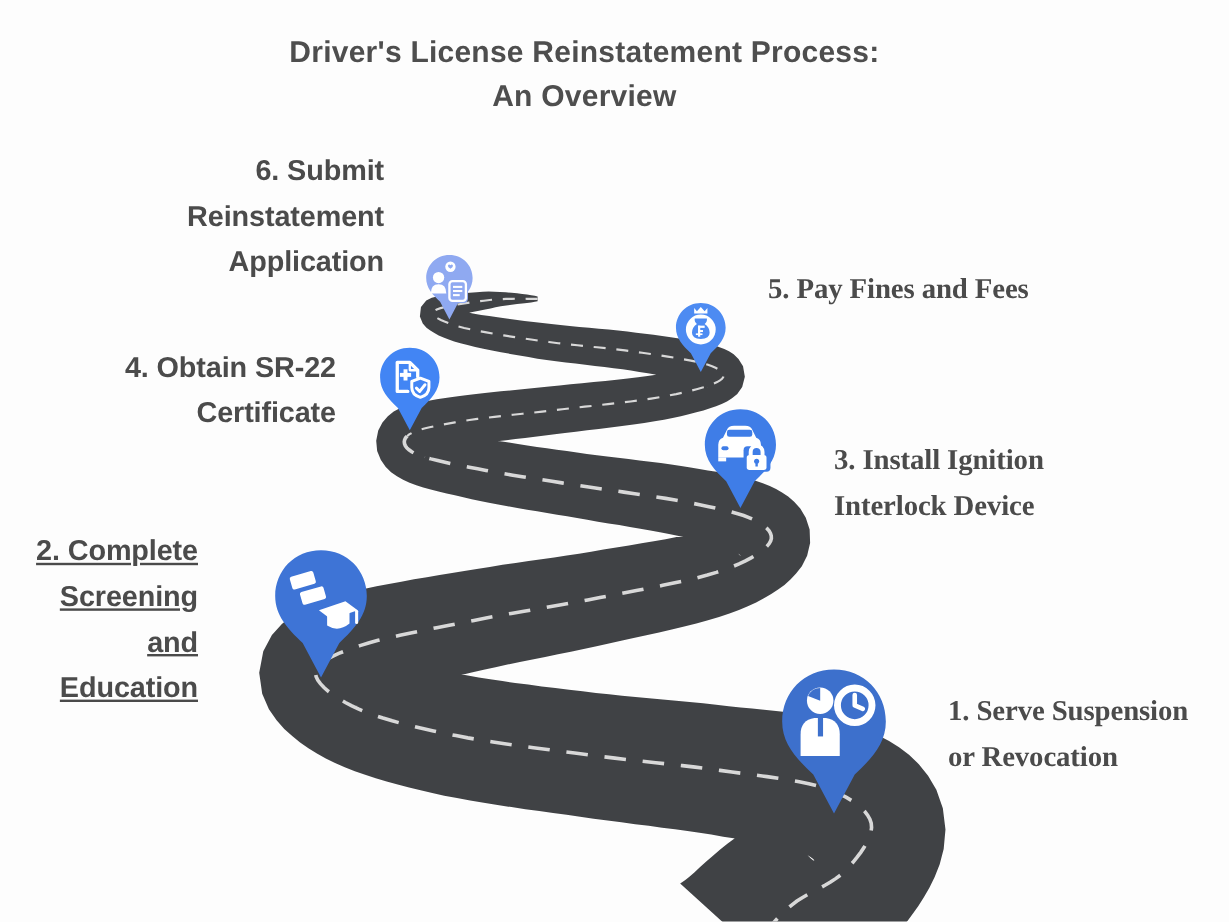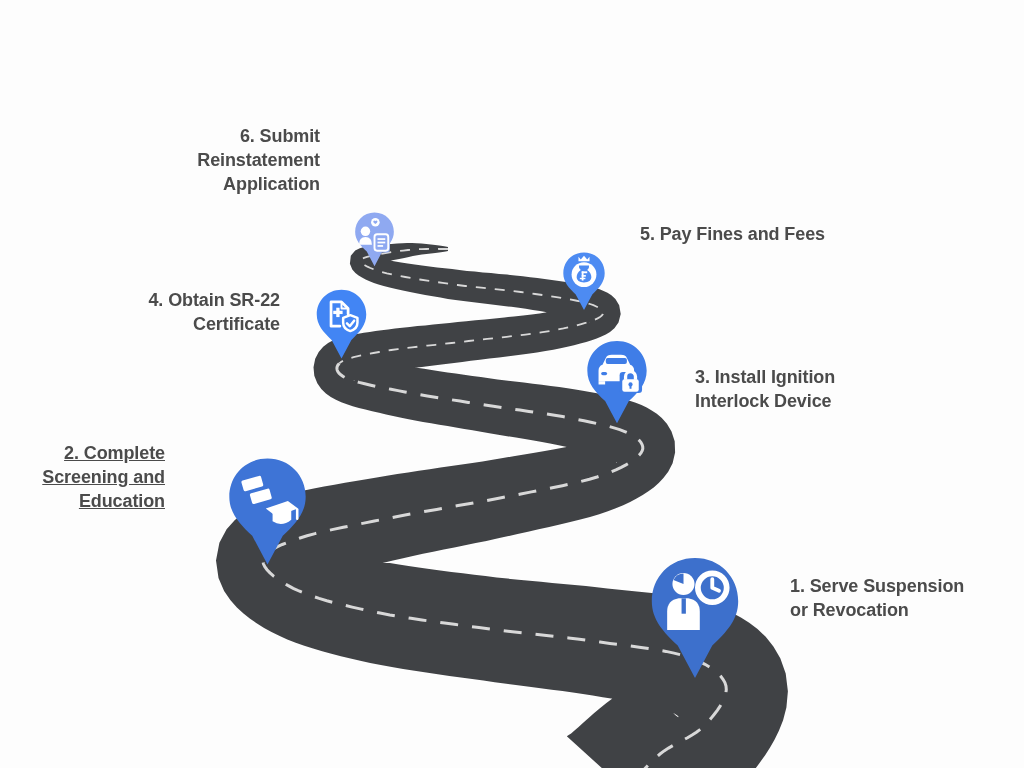--- a/index.html
+++ b/index.html
@@ -11,25 +11,25 @@
   .stage{position:absolute;inset:0;}
   #road-svg{position:absolute;left:0;top:0;width:1024px;height:768px;}
   #road-dash-top{fill:none;stroke-width:1.8;stroke-dasharray:10 9;}
   #road-dash-bottom{fill:none;stroke-width:3;stroke-dasharray:18 14;}
   .page-title{
     position:absolute;left:187px;top:26px;width:600px;
     text-align:center;font-size:25px;line-height:36px;font-weight:700;
     color:var(--title-color,#4e4e4e);white-space:pre-line;letter-spacing:.2px;
   }
   .step-label{
-    position:absolute;font-size:18px;line-height:24px;font-weight:700;
+    position:absolute;font-size:24px;line-height:38px;font-weight:700;
     color:var(--label-color,#4b4b4b);white-space:pre-line;letter-spacing:-.1px;
   }
   .align-r{text-align:right;}
-  .align-l{text-align:left;}
+  .align-l{text-align:left;font-family:Liberation Serif, serif;}
   #label-6{left:140px;top:124px;width:180px;}
   #label-5{left:640px;top:222px;width:240px;}
   #label-4{left:100px;top:288px;width:180px;}
   #label-3{left:695px;top:345px;width:200px;margin-top:20px;}
   #label-2{left:3px;top:441px;width:162px;text-decoration:underline;}
   #label-1{left:790px;top:574px;width:220px;}
   .pin{position:absolute;z-index:5;}
   .pin-body{fill:var(--pin,#4285f4);}
   .pin-accent{fill:var(--pin,#4285f4);}
 </style>
@@ -37,20 +37,22 @@
 <body>
 
 <div class="stage">
 
   <svg id="road-svg" viewBox="0 0 1024 768" aria-hidden="true">
     <path id="road-body" d="M448.0 247.0L445.6 246.5L442.7 246.0L439.2 245.5L435.2 244.9L430.9 244.4L426.3 244.0L421.5 243.6L416.7 243.3L411.9 243.1L407.2 243.0L402.4 243.2L397.1 243.5L391.4 243.9L385.5 244.3L379.7 244.9L374.1 245.5L368.9 246.2L364.2 247.0L359.8 248.2L355.2 250.4L350.8 255.8L349.9 263.7L352.3 269.6L355.4 273.1L358.6 275.5L362.0 277.6L365.6 279.5L369.6 281.2L373.9 282.9L378.5 284.5L383.7 286.1L389.6 287.6L396.0 289.1L402.8 290.6L410.0 292.1L417.5 293.5L425.2 294.9L432.8 296.2L440.4 297.6L447.9 298.9L455.5 300.0L463.4 301.1L471.5 302.1L479.6 303.0L487.8 304.0L495.8 304.9L503.8 305.9L511.4 306.8L518.8 307.8L525.8 308.8L532.8 309.9L539.9 311.1L547.0 312.2L553.9 313.4L560.6 314.5L566.8 315.7L572.5 316.9L577.5 318.0L581.6 319.1L584.7 320.2L587.2 321.1L589.0 322.0L589.9 322.6L589.9 322.7L588.6 321.5L586.4 318.1L585.4 312.0L586.8 306.2L589.0 303.1L590.0 302.1L589.5 302.2L587.6 302.9L584.6 304.0L580.8 305.1L576.3 306.3L571.2 307.5L565.6 308.8L559.6 310.0L553.3 311.2L546.7 312.3L539.6 313.4L531.7 314.4L523.1 315.4L513.9 316.4L504.4 317.4L494.7 318.4L485.0 319.4L475.5 320.3L466.3 321.2L457.7 322.1L449.5 323.0L441.3 323.8L433.2 324.6L425.2 325.4L417.4 326.1L409.7 326.9L402.2 327.7L395.0 328.5L388.1 329.4L381.6 330.3L375.5 331.1L369.7 331.9L363.9 332.8L358.4 333.7L353.1 334.6L347.9 335.7L343.0 336.9L338.1 338.3L333.2 340.2L328.1 343.0L323.2 346.8L318.7 352.0L315.2 358.8L313.5 367.2L314.3 375.8L317.3 383.2L321.3 389.0L325.9 393.5L330.8 396.9L335.9 399.8L341.3 402.2L346.9 404.3L352.7 406.2L358.9 407.9L365.4 409.6L372.2 411.2L379.1 412.8L386.1 414.4L393.1 416.0L400.1 417.5L407.4 419.0L415.1 420.5L423.0 421.9L431.1 423.3L439.3 424.7L447.6 426.1L455.9 427.5L464.3 428.9L472.6 430.3L480.9 431.7L489.4 433.2L498.2 434.7L507.1 436.2L516.0 437.6L524.9 439.1L533.6 440.6L542.0 442.0L550.0 443.5L557.5 445.0L564.6 446.5L571.4 448.0L578.2 449.6L584.6 451.1L590.7 452.7L596.4 454.2L601.5 455.7L606.0 457.2L609.8 458.6L612.6 459.8L614.5 460.9L616.0 461.9L617.0 462.8L617.2 463.2L616.5 462.8L614.9 461.1L612.7 457.6L610.8 451.9L610.4 444.9L611.8 438.4L613.8 434.2L614.9 432.5L614.7 432.2L613.6 432.6L611.7 433.6L609.1 434.8L605.7 436.3L601.7 437.8L597.0 439.4L591.8 441.1L586.1 442.7L579.7 444.3L572.3 445.9L563.8 447.6L554.6 449.3L544.8 451.1L534.6 452.8L524.1 454.5L513.5 456.3L502.9 458.0L492.6 459.7L482.5 461.4L472.3 462.9L461.8 464.5L451.2 466.0L440.5 467.6L429.7 469.2L418.8 470.7L408.1 472.4L397.3 474.1L386.9 475.8L376.7 477.5L366.3 479.2L355.7 481.0L345.0 482.8L334.4 484.7L324.0 486.6L313.8 488.6L304.1 490.6L294.7 492.9L286.1 495.2L278.5 497.6L271.4 500.0L264.4 502.6L257.4 505.6L250.3 509.1L242.9 513.6L234.9 519.9L226.6 529.2L219.4 542.8L216.0 560.6L218.5 578.1L224.1 591.0L230.5 600.2L236.9 607.4L243.5 613.4L250.1 618.7L257.0 623.5L264.1 627.9L271.5 632.0L279.2 635.8L287.3 639.4L295.7 642.7L304.3 645.7L313.1 648.6L322.2 651.2L331.4 653.8L340.9 656.2L350.5 658.6L360.2 660.8L370.2 663.1L380.8 665.1L391.8 667.1L403.1 669.0L414.6 670.8L426.2 672.6L437.8 674.3L449.4 675.9L460.9 677.5L472.2 679.0L483.4 680.6L494.7 682.2L506.3 683.8L517.8 685.3L529.3 686.8L540.6 688.2L551.7 689.7L562.5 691.1L572.9 692.5L582.9 694.0L592.7 695.5L602.7 697.2L612.8 698.8L622.5 700.3L631.7 701.9L640.4 703.4L648.3 704.9L655.4 706.5L661.4 708.0L666.1 709.5L669.6 710.9L672.7 712.5L675.4 714.2L677.4 715.6L678.4 716.6L678.5 717.2L677.5 716.8L675.5 715.3L672.6 712.2L669.4 707.0L666.3 698.5L664.8 687.9L665.2 679.6L665.9 674.9L666.2 672.7L665.8 672.3L664.6 672.9L662.9 674.2L660.7 675.9L658.3 677.6L657.0 678.3L657.4 677.1L657.6 676.2L656.3 676.2L653.7 677.1L649.7 678.5L644.6 680.6L638.4 683.3L631.1 686.8L622.8 691.5L614.1 697.2L606.4 702.9L599.9 708.2L593.9 713.3L588.3 718.2L583.2 722.8L578.6 727.0L574.5 730.6L571.1 733.4L568.7 735.1L566.8 736.2L685.2 843.8L687.3 840.5L689.8 836.5L692.3 832.6L694.8 828.6L697.3 824.7L699.8 820.9L702.1 817.4L704.2 814.3L705.6 812.0L705.9 810.8L705.4 810.4L706.0 809.3L708.0 807.5L711.3 805.0L715.8 802.0L721.3 798.3L727.9 793.8L735.3 788.3L743.5 781.4L751.0 773.7L756.4 767.2L760.8 761.3L765.3 754.9L769.9 747.7L774.5 739.8L778.9 730.8L783.1 720.3L786.4 707.4L787.9 691.3L785.7 673.5L780.3 658.2L773.4 646.4L765.7 636.8L757.5 629.0L749.2 622.7L740.9 617.5L732.5 613.1L724.1 609.3L715.5 606.0L706.4 603.1L696.6 600.3L686.5 598.1L676.6 596.3L666.6 594.9L656.6 593.6L646.7 592.5L636.7 591.5L626.8 590.5L617.1 589.5L607.3 588.5L596.8 587.3L585.9 586.1L574.7 585.0L563.5 583.9L552.2 582.9L540.9 581.8L529.6 580.8L518.4 579.7L507.5 578.6L496.6 577.4L485.5 576.1L474.2 574.7L462.8 573.3L451.4 572.0L440.2 570.5L429.3 569.1L418.7 567.6L408.5 566.1L398.9 564.6L389.8 562.9L380.8 561.3L372.0 559.7L363.4 558.0L355.3 556.2L347.6 554.5L340.4 552.8L333.9 551.0L328.0 549.3L323.0 547.7L318.8 546.2L315.0 544.6L311.4 542.9L308.2 541.3L305.6 539.8L303.8 538.7L303.0 538.3L303.6 539.2L305.5 542.4L308.4 549.4L310.0 561.4L307.6 574.0L303.0 582.7L298.9 587.1L296.7 588.8L296.3 588.8L297.6 587.9L300.3 586.5L304.0 584.7L308.7 582.8L313.9 580.8L319.5 578.8L326.2 576.6L334.0 574.4L342.7 572.1L352.1 569.8L362.0 567.5L372.2 565.2L382.6 562.9L393.0 560.5L403.1 558.2L412.9 556.0L422.9 553.8L433.2 551.7L443.7 549.5L454.3 547.4L465.0 545.3L475.7 543.1L486.4 540.9L497.1 538.6L507.4 536.3L517.6 534.0L528.0 531.7L538.6 529.3L549.2 527.0L559.8 524.6L570.2 522.1L580.3 519.6L590.0 516.9L599.2 514.2L607.9 511.3L615.8 508.3L623.2 505.2L630.1 502.0L636.6 498.6L642.7 495.1L648.4 491.3L653.7 487.4L658.7 483.0L663.4 478.0L668.2 471.8L672.6 463.2L675.1 452.4L674.7 441.2L671.5 431.4L666.9 423.8L661.8 418.1L656.8 413.8L651.7 410.4L646.7 407.6L641.5 405.1L635.7 402.7L629.6 400.7L623.5 398.9L617.1 397.4L610.6 395.9L603.9 394.5L597.0 393.2L589.9 392.0L582.8 390.8L575.4 389.5L567.6 388.3L559.3 387.0L550.7 385.9L541.8 384.8L532.9 383.7L523.8 382.6L514.9 381.5L506.0 380.5L497.5 379.4L489.1 378.3L480.8 377.1L472.4 375.9L464.0 374.7L455.7 373.6L447.5 372.4L439.4 371.2L431.6 370.0L424.1 368.8L416.8 367.7L409.9 366.5L402.9 365.3L395.9 364.2L389.0 363.0L382.4 361.9L376.2 360.8L370.5 359.7L365.4 358.6L361.1 357.6L358.0 356.8L356.1 356.2L355.4 356.0L355.6 356.2L356.6 357.4L358.3 359.8L359.8 363.9L360.3 369.1L359.2 374.1L357.3 377.8L355.4 380.0L353.9 381.0L353.4 381.1L354.2 380.6L356.3 379.7L359.2 378.6L362.9 377.5L367.2 376.4L372.0 375.2L377.2 374.1L382.7 372.9L388.4 371.7L394.2 370.7L400.5 369.7L407.3 368.8L414.4 367.8L421.9 366.9L429.6 365.9L437.6 365.0L445.8 364.0L454.1 362.9L462.3 361.9L470.8 360.8L479.9 359.7L489.3 358.5L499.0 357.4L508.7 356.2L518.4 355.0L527.9 353.7L536.9 352.4L545.5 351.1L553.3 349.7L560.5 348.3L567.4 346.8L574.0 345.2L580.3 343.6L586.2 342.0L591.7 340.3L596.7 338.5L601.4 336.6L605.8 334.5L610.0 331.9L614.4 328.3L618.5 322.5L620.7 313.9L619.2 305.2L615.4 299.1L611.4 295.3L607.5 292.8L603.6 290.9L599.6 289.3L595.3 287.8L590.3 286.5L584.9 285.3L579.0 284.1L572.6 283.0L565.9 282.0L559.0 281.0L551.8 280.0L544.6 279.0L537.4 278.1L530.2 277.2L522.8 276.3L515.1 275.4L507.2 274.6L499.1 273.9L491.0 273.1L482.9 272.4L474.8 271.6L467.0 270.9L459.4 270.0L452.1 269.1L444.7 268.3L437.1 267.4L429.5 266.4L422.0 265.4L414.7 264.4L407.7 263.4L401.1 262.4L395.2 261.4L389.9 260.4L385.5 259.5L381.7 258.5L378.2 257.6L375.2 256.6L372.8 255.7L371.2 255.1L370.5 254.9L370.9 255.7L372.2 259.0L371.4 264.5L368.8 267.6L368.1 267.6L370.0 266.6L373.4 265.3L377.8 263.9L382.8 262.6L388.2 261.3L393.7 260.1L399.2 259.0L404.3 257.9L408.8 257.0L412.9 256.1L417.3 255.3L421.9 254.6L426.4 254.0L430.9 253.4L435.2 252.9L439.1 252.5L442.6 252.0L445.7 251.5L448.0 251.0Z" fill="#404245"></path>
     <path id="road-dash-top" d="M448.0 249.0L445.6 249.0L442.7 249.0L439.1 249.0L435.2 248.9L430.9 248.9L426.4 249.0L421.7 249.1L417.0 249.3L412.4 249.6L408.0 250.0L403.3 250.6L398.1 251.2L392.6 252.0L386.9 252.8L381.3 253.8L375.9 254.7L371.1 255.8L367.1 256.8L364.0 257.9L362.0 259.0L361.1 260.1L361.0 261.4L361.6 262.6L362.9 264.0L364.9 265.3L367.4 266.7L370.4 268.0L373.9 269.4L377.8 270.7L382.0 272.0L386.8 273.3L392.4 274.5L398.6 275.8L405.3 277.0L412.4 278.3L419.8 279.5L427.4 280.7L435.0 281.8L442.6 282.9L450.0 284.0L457.5 285.0L465.2 286.0L473.2 286.9L481.2 287.7L489.4 288.6L497.5 289.4L505.5 290.2L513.3 291.1L520.8 292.0L528.0 293.0L535.1 294.0L542.3 295.0L549.4 296.1L556.4 297.2L563.3 298.3L569.7 299.4L575.7 300.5L581.2 301.6L586.0 302.8L590.0 304.0L593.4 305.2L596.3 306.5L598.7 307.7L600.6 309.0L602.0 310.3L602.8 311.6L603.0 313.0L602.7 314.3L601.7 315.7L600.0 317.0L597.6 318.4L594.5 319.8L590.7 321.2L586.2 322.7L581.3 324.1L575.8 325.6L569.8 327.0L563.5 328.4L556.9 329.7L550.0 331.0L542.6 332.2L534.3 333.4L525.5 334.6L516.2 335.7L506.6 336.8L496.8 337.9L487.2 338.9L477.7 340.0L468.6 341.0L460.0 342.0L451.8 343.0L443.5 343.9L435.4 344.8L427.4 345.6L419.6 346.5L412.0 347.4L404.7 348.2L397.8 349.1L391.2 350.0L385.0 351.0L379.1 352.0L373.4 353.0L368.0 354.0L362.8 355.0L358.0 356.1L353.6 357.1L349.6 358.3L346.2 359.4L343.3 360.7L341.0 362.0L339.3 363.4" stroke="#d8d8d8"></path>
     <path id="road-dash-bottom" d="M339.3 363.4L338.0 364.9L337.2 366.5L336.9 368.1L337.1 369.8L337.8 371.5L339.0 373.2L340.8 374.8L343.1 376.5L346.0 378.0L349.6 379.5L354.0 380.9L359.1 382.4L364.7 383.8L370.8 385.2L377.3 386.6L384.1 387.9L391.0 389.3L398.0 390.6L405.0 392.0L412.1 393.3L419.6 394.7L427.3 396.0L435.2 397.3L443.4 398.6L451.6 399.8L460.0 401.1L468.3 402.4L476.7 403.7L485.0 405.0L493.4 406.3L502.1 407.6L511.0 408.8L519.9 410.1L528.9 411.4L537.7 412.7L546.3 414.0L554.6 415.3L562.6 416.6L570.0 418.0L577.1 419.4L584.0 420.8L590.8 422.2L597.3 423.6L603.5 425.1L609.3 426.5L614.8 428.1L619.7 429.6L624.1 431.3L628.0 433.0L631.4 434.8L634.4 436.6L637.0 438.5L639.2 440.4L640.9 442.4L642.1 444.5L642.7 446.5L642.8 448.7L642.2 450.8L641.0 453.0L639.1 455.3L636.7 457.6L633.7 460.0L630.0 462.5L625.9 464.9L621.2 467.4L615.9 469.9L610.1 472.3L603.8 474.7L597.0 477.0L589.5 479.2L581.1 481.4L572.0 483.6L562.4 485.7L552.3 487.8L541.9 489.9L531.4 491.9L520.8 494.0L510.3 496.0L500.0 498.0L489.8 500.0L479.4 501.9L468.8 503.8L458.1 505.6L447.4 507.5L436.7 509.4L426.0 511.2L415.5 513.1L405.1 515.0L395.0 517.0L384.8 519.0L374.4 521.0L363.9 523.1L353.5 525.2L343.3 527.3L333.3 529.4L323.9 531.5L315.1 533.6L307.1 535.8L300.0 538.0L293.6 540.2L287.7 542.4L282.3 544.5L277.5 546.7L273.3 548.9L269.8 551.2L266.9 553.5L264.8 555.9L263.5 558.4L263.0 561.0L263.4 563.8L264.8 566.7L267.0 569.7L270.0 572.9L273.6 576.1L277.9 579.2L282.6 582.4L287.8 585.4L293.2 588.3L299.0 591.0L305.1 593.6L311.9 596.0L319.1 598.4L326.8 600.7L334.9 602.9L343.4 605.0L352.2 607.1L361.2 609.1L370.5 611.1L380.0 613.0L389.8 614.9L400.1 616.6L410.9 618.3L421.9 620.0L433.2 621.6L444.6 623.1L456.1 624.6L467.5 626.1L478.9 627.5L490.0 629.0L501.1 630.4L512.4 631.8L523.7 633.1L535.1 634.3L546.4 635.6L557.6 636.8L568.6 638.0L579.4 639.3L589.9 640.6L600.0 642.0L609.9 643.4L619.8 644.6L629.6 645.9L639.2 647.2L648.5 648.5L657.5 649.9L666.0 651.4L674.0 653.1L681.3 654.9L688.0 657.0L694.1 659.3L699.8 661.7L705.0 664.3L709.7 667.1L713.9 669.9L717.5 672.9L720.6 676.1L723.0 679.3L724.9 682.6L726.0 686.0L726.3 689.6L725.8 693.5L724.5 697.6L722.6 701.8L720.1 706.1L717.3 710.3L714.1 714.5L710.8 718.6L707.4 722.4L704.0 726.0L700.4 729.3L696.4 732.2L692.1 735.0L687.5 737.7L682.8 740.3L677.9 742.8L673.2 745.4L668.5 748.1L664.1 750.9L660.0 754.0L656.0 757.4L652.0 761.3L648.0 765.3L644.0 769.6L640.3 773.8L636.7 777.8L633.4 781.6L630.5 785.0L628.0 787.8L626.0 790.0" stroke="#d8d8d8"></path>
   </svg>
 
+  <div class="page-title">Driver's License Reinstatement Process:
+An Overview</div>
 
   <div class="step-label align-l" id="label-1">1. Serve Suspension
 or Revocation</div>
   <div class="step-label align-r" id="label-2">2. Complete
 Screening and
 Education</div>
   <div class="step-label align-l" id="label-3">3. Install Ignition
 Interlock Device</div>
   <div class="step-label align-r" id="label-4">4. Obtain SR-22
 Certificate</div>

